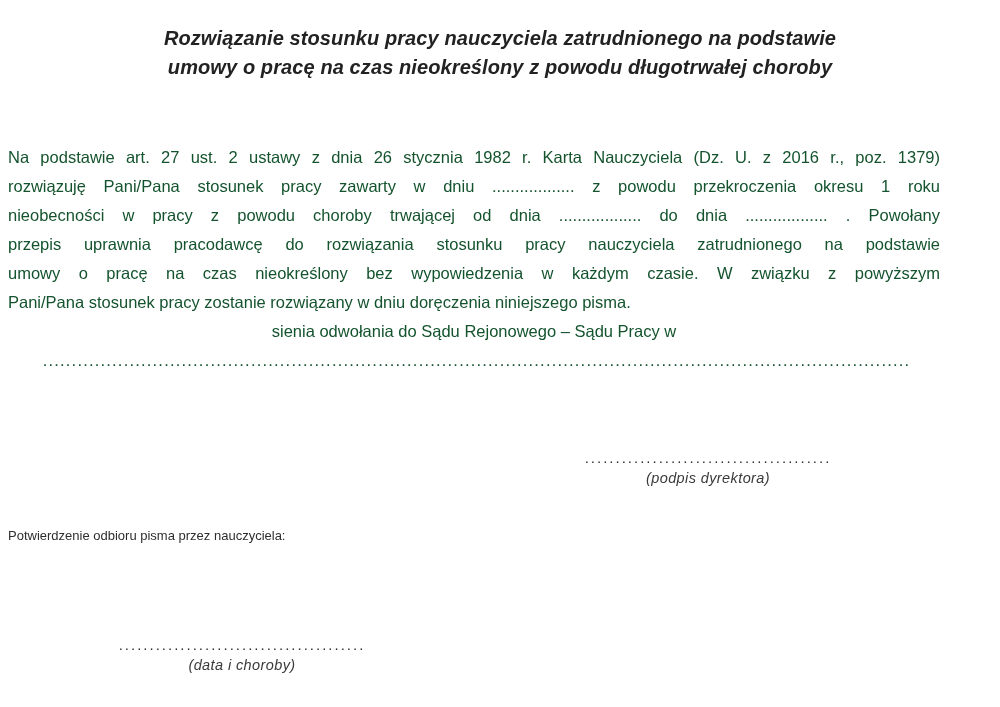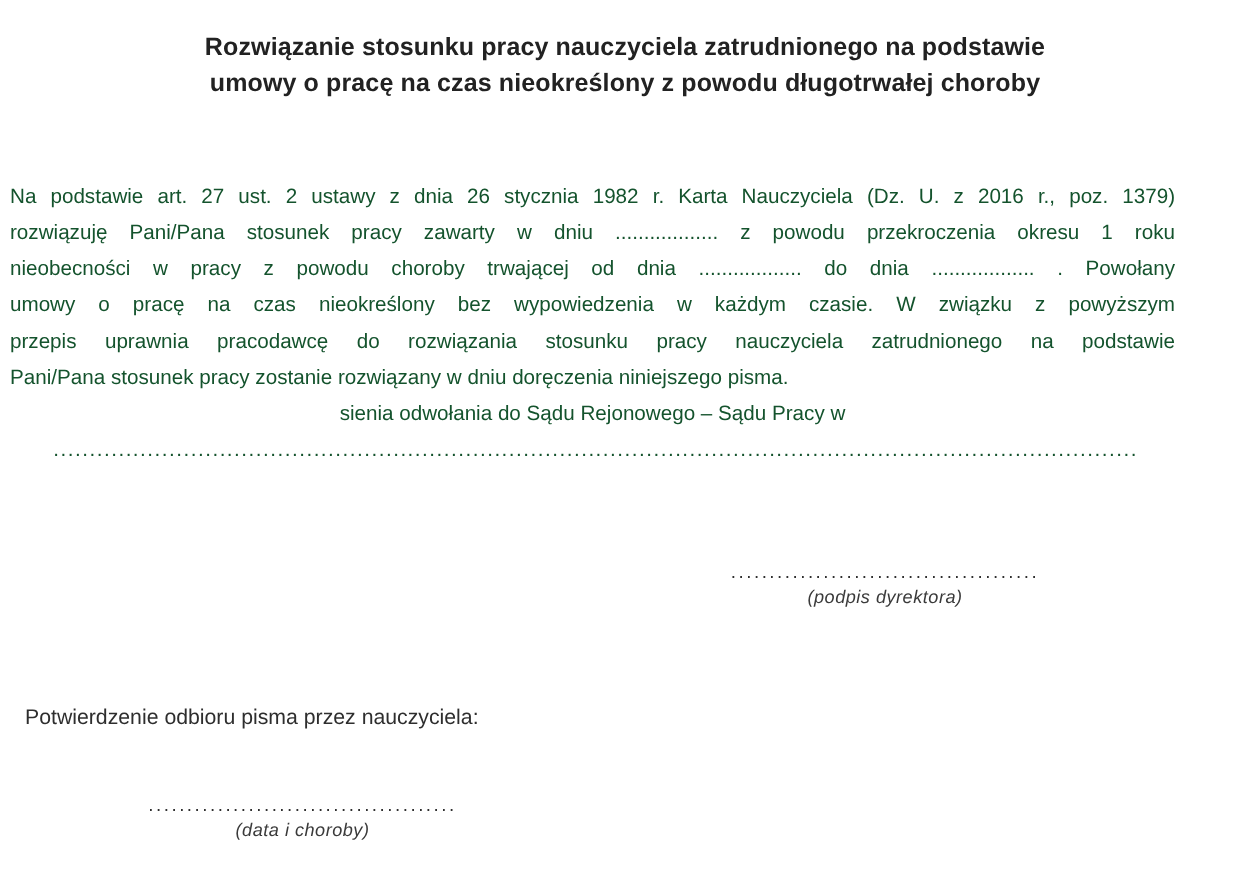--- a/index.html
+++ b/index.html
@@ -16,20 +16,21 @@
     position: absolute;
     top: 24px;
     left: 0;
     width: 1000px;
     text-align: center;
     font-weight: bold;
     font-size: 20px;
     line-height: 28.5px;
     color: #222222;
     letter-spacing: 0.1px;
+    font-style: italic;
   }
   .body-block {
     position: absolute;
     top: 143px;
     left: 8px;
     width: 932px;
     font-size: 16.5px;
     line-height: 29px;
     color: #14532d;
   }
@@ -58,42 +59,41 @@
   .sig-caption {
     margin-top: 4px;
     font-size: 14.5px;
     font-style: italic;
     color: #3a3a3a;
     letter-spacing: 0.4px;
   }
   .ack-line {
     position: absolute;
     top: 528px;
-    left: 20px;
-    font-size: 17px;
+    left: 8px;
+    font-size: 13px;
     color: #2e2e2e;
-    margin-top: 36px;
   }
 </style>
 </head>
 <body>
 
 <div class="page">
 
   <div class="title-block">
     <div>Rozwiązanie stosunku pracy nauczyciela zatrudnionego na podstawie</div>
     <div>umowy o pracę na czas nieokreślony z powodu długotrwałej choroby</div>
   </div>
 
   <div class="body-block">
     <div class="line jl">Na podstawie art. 27 ust. 2 ustawy z dnia 26 stycznia 1982 r. Karta Nauczyciela (Dz. U. z 2016 r., poz. 1379)</div>
     <div class="line jl">rozwiązuję Pani/Pana stosunek pracy zawarty w dniu .................. z powodu przekroczenia okresu 1 roku</div>
     <div class="line jl">nieobecności w pracy z powodu choroby trwającej od dnia .................. do dnia .................. . Powołany</div>
+    <div class="line jl">przepis uprawnia pracodawcę do rozwiązania stosunku pracy nauczyciela zatrudnionego na podstawie</div>
     <div class="line jl">umowy o pracę na czas nieokreślony bez wypowiedzenia w każdym czasie. W związku z powyższym</div>
-    <div class="line jl">przepis uprawnia pracodawcę do rozwiązania stosunku pracy nauczyciela zatrudnionego na podstawie</div>
     <div class="line">Pani/Pana stosunek pracy zostanie rozwiązany w dniu doręczenia niniejszego pisma.</div>
     <div class="line lastline">
       <span class="prefix">sienia odwołania do Sądu Rejonowego – Sądu Pracy w</span>
       <span class="dotfill">......................................................................................................................................................</span>
     </div>
   </div>
 
   <div class="sig-block sig-director">
     <div class="sig-dots">........................................</div>
     <div class="sig-caption">(podpis dyrektora)</div>

